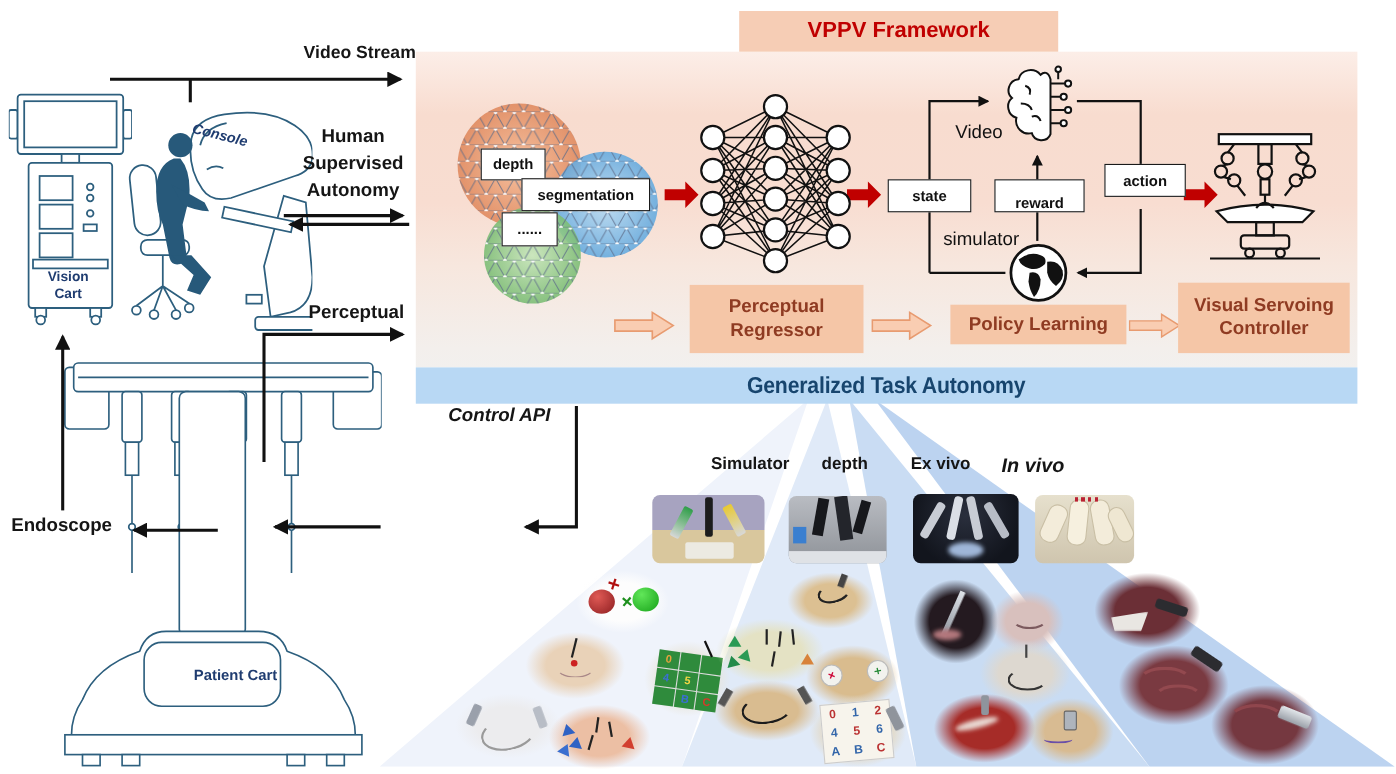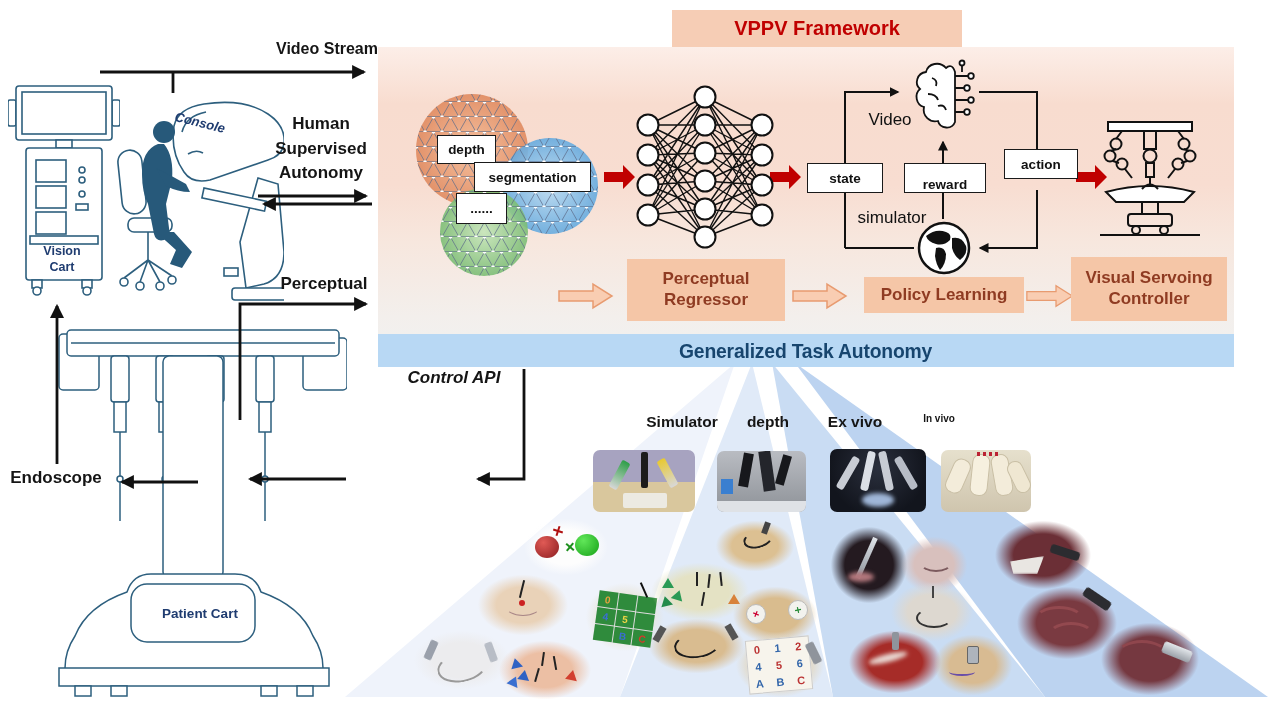--- a/index.html
+++ b/index.html
@@ -326,26 +326,26 @@
       <rect x="108" y="50" width="60" height="222" rx="6"></rect>
       <path d="M96 268 L180 268 Q200 268 206 286 Q246 300 258 330 Q268 345 268 362 L268 378 H10 L10 362 Q10 345 20 330 Q32 300 72 286 Q78 268 96 268 Z"></path>
       <rect x="76" y="278" width="124" height="58" rx="16"></rect>
       <rect x="4" y="362" width="270" height="18"></rect>
       <rect x="20" y="380" width="16" height="10"></rect>
         <rect x="56" y="380" width="16" height="10"></rect>
         <rect x="206" y="380" width="16" height="10"></rect>
         <rect x="242" y="380" width="16" height="10"></rect>
     </g>
   </svg>
-  <div class="abs navy" style="left:148px;top:606px;width:104px;font-size:13.5px;z-index:6;">Patient Cart</div>
+  <div class="abs navy" style="left:148px;top:606px;width:104px;font-size:13.5px;z-index:6;text-align:right;">Patient Cart</div>
 
   <div class="abs lbl" style="left:634px;top:413px;width:96px;font-size:15.5px;z-index:6;">Simulator</div>
   <div class="abs lbl" style="left:740px;top:413px;width:56px;font-size:15.5px;z-index:6;">depth</div>
   <div class="abs lbl" style="left:822px;top:413px;width:66px;font-size:15.5px;z-index:6;">Ex vivo</div>
-  <div class="abs lbl" style="left:908px;top:413px;width:62px;font-size:10px;z-index:6;">In vivo</div>
+  <div class="abs lbl" style="left:908px;top:413px;width:62px;font-size:18px;z-index:6;font-style:italic;">In vivo</div>
 
   <div class="thumb" style="left:593px;top:450px;width:102px;height:62px;background:linear-gradient(180deg,#a7a3c0 0 52%,#d9c79d 52% 100%);">
     <div class="abs" style="left:30px;top:43px;width:44px;height:15px;background:#eceae2;border-radius:2px;"></div>
     <div class="abs" style="left:22px;top:10px;width:9px;height:30px;background:linear-gradient(#2e9e48,#d8d8d8);transform:rotate(28deg);border-radius:2px;"></div>
     <div class="abs" style="left:70px;top:8px;width:9px;height:30px;background:linear-gradient(#e8c930,#d8d8d8);transform:rotate(-28deg);border-radius:2px;"></div>
     <div class="abs" style="left:48px;top:2px;width:7px;height:36px;background:#1c1c1c;border-radius:2px;"></div>
   </div>
   <div class="thumb" style="left:717px;top:451px;width:89px;height:61px;background:linear-gradient(180deg,#b9bcc2,#8e9298);">
     <div class="abs" style="left:24px;top:2px;width:10px;height:34px;background:#17181c;transform:rotate(10deg);"></div>
     <div class="abs" style="left:44px;top:0;width:12px;height:40px;background:#23252b;transform:rotate(-8deg);"></div>

